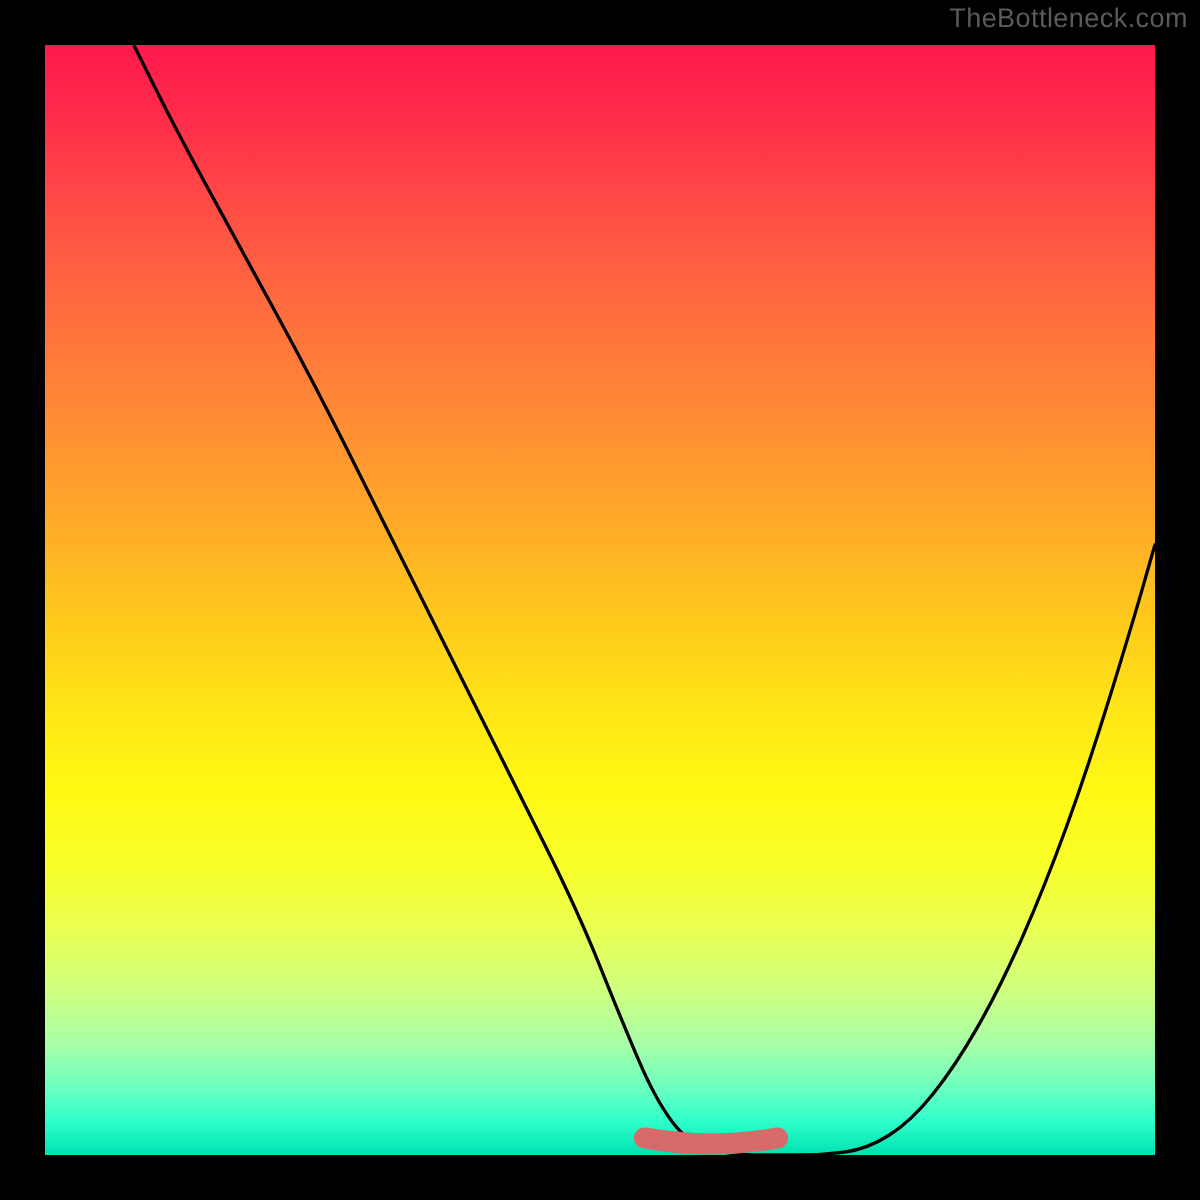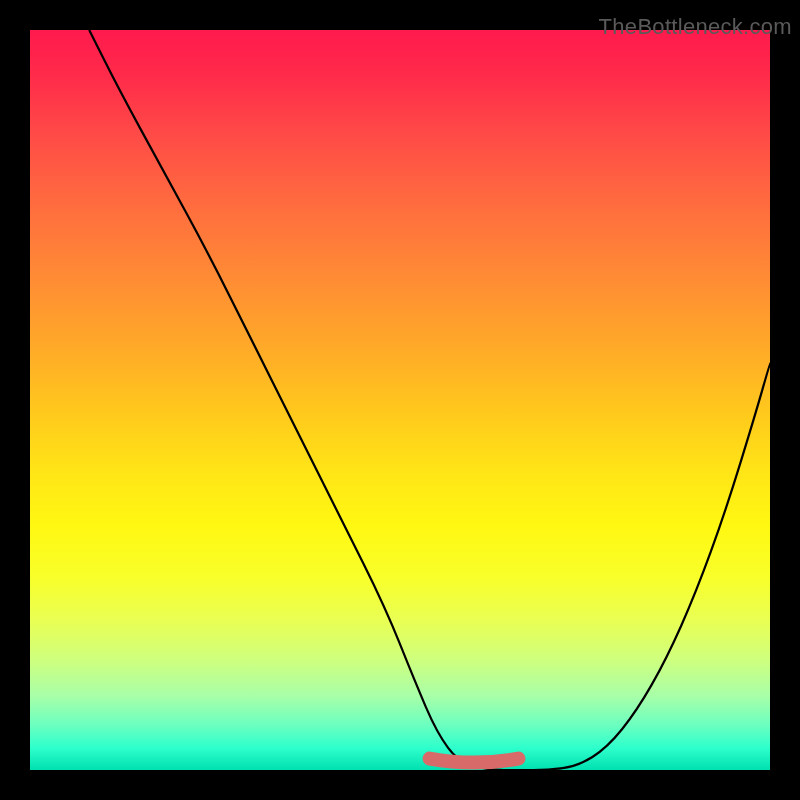--- a/index.html
+++ b/index.html
@@ -12,24 +12,24 @@
     font-family: Arial, Helvetica, sans-serif;
   }
   .outer {
     position: relative;
     width: 800px;
     height: 800px;
     background: #000;
   }
   .watermark {
     position: absolute;
-    top: 14px;
+    top: 2px;
     right: 8px;
     color: #5a5a5a;
-    font-size: 22px;
+    font-size: 18px;
     font-weight: 500;
     letter-spacing: 0.3px;
     z-index: 50;
   }
   .plot-area {
     position: absolute;
     left: 30px;
     top: 30px;
     width: 740px;
     height: 740px;

